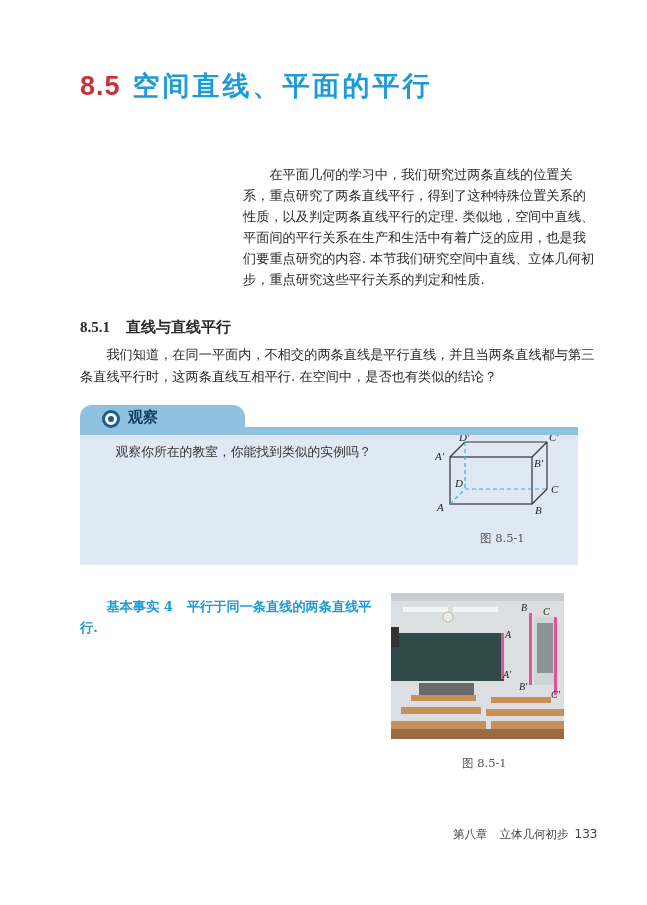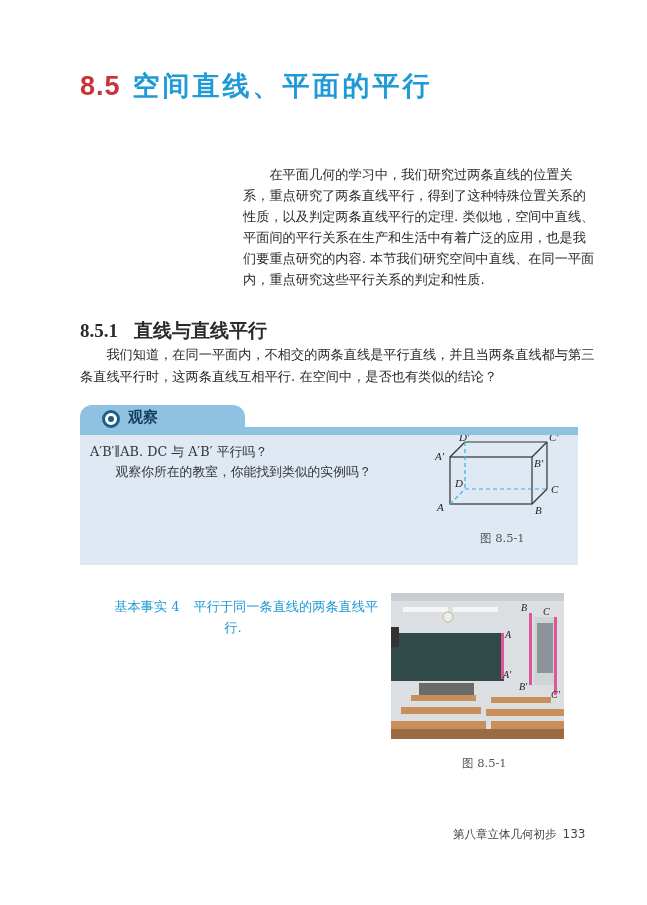--- a/index.html
+++ b/index.html
@@ -5,69 +5,68 @@
   html, body { margin: 0; padding: 0; }
   body {
     width: 647px; height: 905px; background: #ffffff; position: relative; overflow: hidden;
     font-family: "DejaVu Serif", "Liberation Serif", serif; color: #2a2a2a;
   }
   .abs { position: absolute; }
   .title { left: 80px; top: 68px; font-family: Liberation Sans, sans-serif; font-weight: bold; font-size: 27px; letter-spacing: 1px; }
   .title .num { color: #c8333a; margin-right: 12px; }
   .title .txt { color: #1e9ad6; letter-spacing: 3px; }
   .intro { left: 243px; top: 164px; width: 352px; font-size: 13.2px; line-height: 21px; text-indent: 2em; }
-  .sec-head { left: 80px; top: 318px; font-size: 19px; font-weight: bold; }
+  .sec-head { left: 80px; top: 318px; font-size: 15px; font-weight: bold; }
   .sec-head .snum { font-family: "Liberation Serif", serif; margin-right: 16px; }
   .sec-head .stxt { font-family: "DejaVu Sans", "Liberation Sans", sans-serif; }
   .para1 { left: 80px; top: 344px; width: 516px; font-size: 13.2px; line-height: 22px; text-indent: 2em; }
   .obs-box { left: 80px; top: 405px; width: 496px; height: 160px; }
   .obs-tab { position: absolute; left: 0; top: 0; width: 165px; height: 26px; background: #8fc2e0; border-radius: 12px 12px 0 0; }
   .obs-band { position: absolute; left: 0; top: 22px; width: 498px; height: 8px; background: #8fc2e0; }
   .obs-body { position: absolute; left: 0; top: 30px; width: 498px; height: 130px; background: #dfe9f3; }
   .obs-icon { position: absolute; left: 22px; top: 5px; width: 12px; height: 12px; border: 3px solid #1c5f8a; border-radius: 50%; background: #ffffff; }
   .obs-icon::after { content: ""; position: absolute; left: 3px; top: 3px; width: 6px; height: 6px; border-radius: 50%; background: #1c5f8a; }
   .obs-label { position: absolute; left: 48px; top: 3px; font-family: "DejaVu Sans", "Liberation Sans", sans-serif; font-size: 15px; font-weight: bold; color: #163e5e; }
   .obs-text { position: absolute; left: 10px; top: 37px; width: 345px; font-size: 12.8px; line-height: 20px; color: #333; }
   .obs-text p { margin: 0; text-indent: 2em; }
   .obs-text p.noind { text-indent: 0; }
   .fig1 { position: absolute; left: 345px; top: 30px; }
   .fig1-cap { position: absolute; left: 400px; top: 126px; font-size: 11.5px; color: #555; }
   .para2 { left: 80px; top: 597px; width: 306px; font-size: 13.2px; line-height: 20.5px; }
   .para2 p { margin: 0; text-indent: 2em; }
-  .fact { color: #1e9ad6; font-weight: normal; text-indent: 2em; margin: 2px 0 0 0; text-align: center; }
+  .fact { color: #1e9ad6; font-weight: bold; text-indent: 2em; margin: 2px 0 0 0; }
   .fact .fa { margin-right: 14px; }
   .photo { left: 391px; top: 593px; width: 173px; height: 146px; }
   .fig2-cap { left: 462px; top: 756px; font-size: 11.5px; color: #555; }
   .footer { left: 453px; top: 827px; font-size: 11.5px; color: #444; }
-  .footer .chap { margin-right: 0; }
+  .footer .chap { margin-right: 12px; }
   .footer .pn { font-family: "DejaVu Sans", "Liberation Sans", sans-serif; margin-left: 6px; font-size: 12px; }
 </style>
 </head>
 <body>
 
 <div class="abs title">
   <span class="num">8.5</span><span class="txt">空间直线、平面的平行</span>
 </div>
 
-<div class="abs intro">在平面几何的学习中，我们研究过两条直线的位置关系，重点研究了两条直线平行，得到了这种特殊位置关系的性质，以及判定两条直线平行的定理. 类似地，空间中直线、平面间的平行关系在生产和生活中有着广泛的应用，也是我们要重点研究的内容. 本节我们研究空间中直线、在同一平面内，重点研究这些平行关系的判定和性质.</div>
+<div class="abs intro">在平面几何的学习中，我们研究过两条直线的位置关系，重点研究了两条直线平行，得到了这种特殊位置关系的性质，以及判定两条直线平行的定理. 类似地，空间中直线、平面间的平行关系在生产和生活中有着广泛的应用，也是我们要重点研究的内容. 本节我们研究空间中直线、立体几何初步，重点研究这些平行关系的判定和性质.</div>
 
 <div class="abs sec-head">
   <span class="snum">8.5.1</span><span class="stxt">直线与直线平行</span>
 </div>
 
 <div class="abs para1">我们知道，在同一平面内，不相交的两条直线是平行直线，并且当两条直线都与第三条直线平行时，这两条直线互相平行. 在空间中，是否也有类似的结论？</div>
 
 <div class="abs obs-box">
   <div class="obs-tab"></div>
   <div class="obs-band"></div>
   <div class="obs-body"></div>
   <div class="obs-icon"></div>
   <div class="obs-label">观察</div>
   <div class="obs-text">
-    <p class="noind">A′B′∥AB. DC 与 A′B′ 平行吗？</p>
     <p>观察你所在的教室，你能找到类似的实例吗？</p>
   </div>
   <svg class="fig1" width="150" height="95" viewBox="0 0 150 95">
     <g fill="none" stroke="#333" stroke-width="1.2">
       <rect x="25" y="22" width="82" height="47"></rect>
       <line x1="25" y1="22" x2="40" y2="7"></line>
       <line x1="40" y1="7" x2="122" y2="7"></line>
       <line x1="107" y1="22" x2="122" y2="7"></line>
       <line x1="122" y1="7" x2="122" y2="54"></line>
       <line x1="107" y1="69" x2="122" y2="54"></line>

